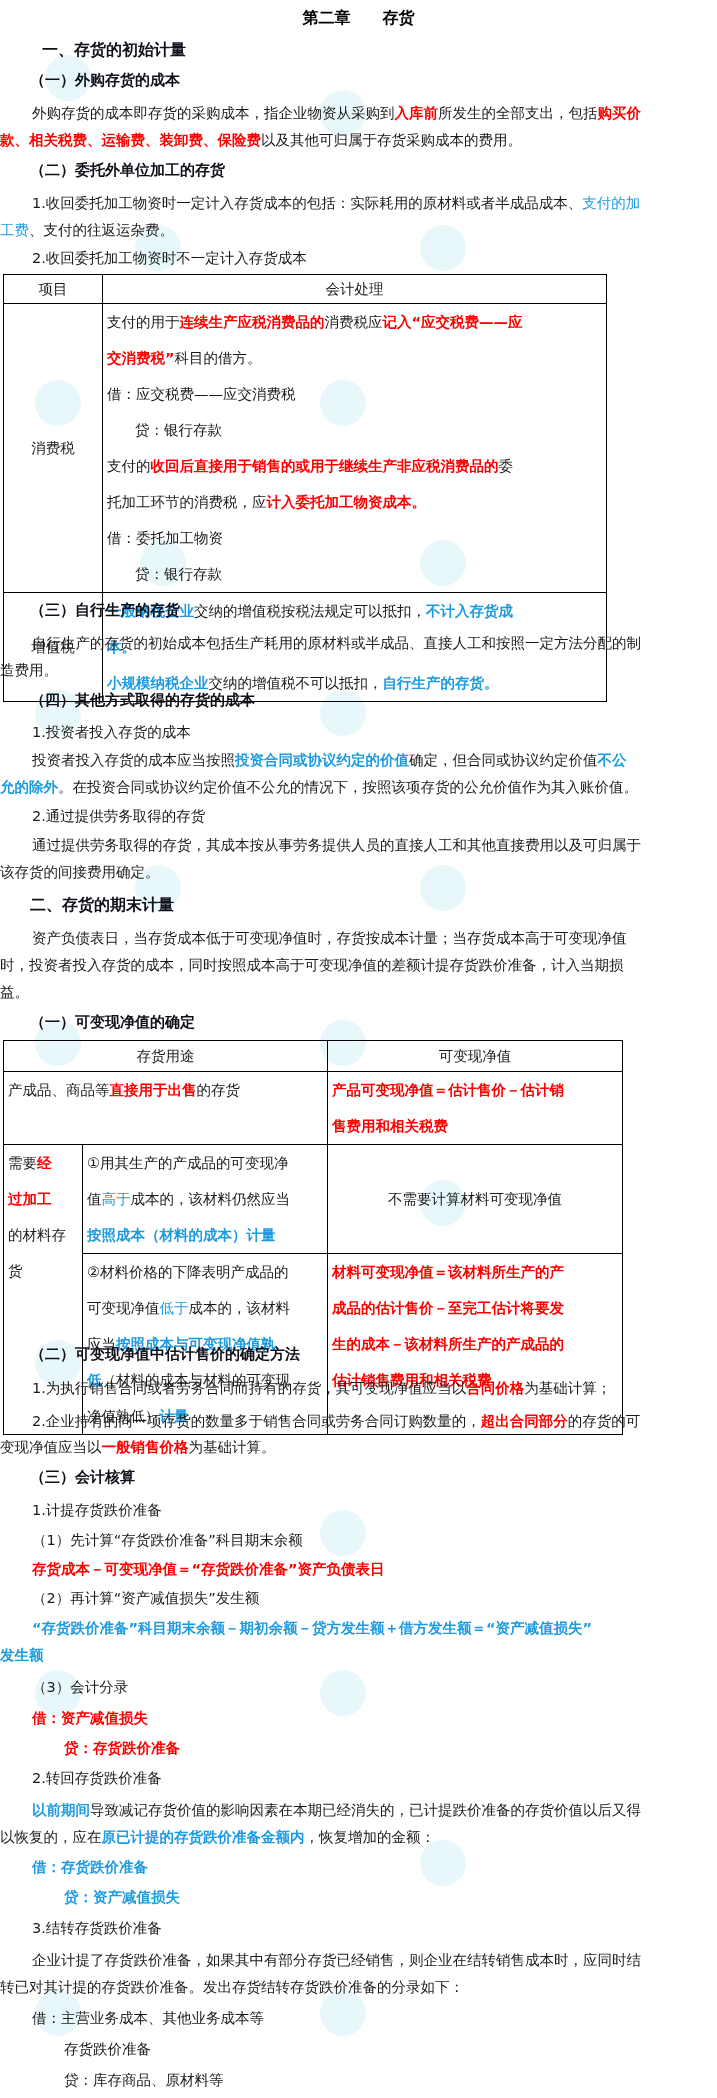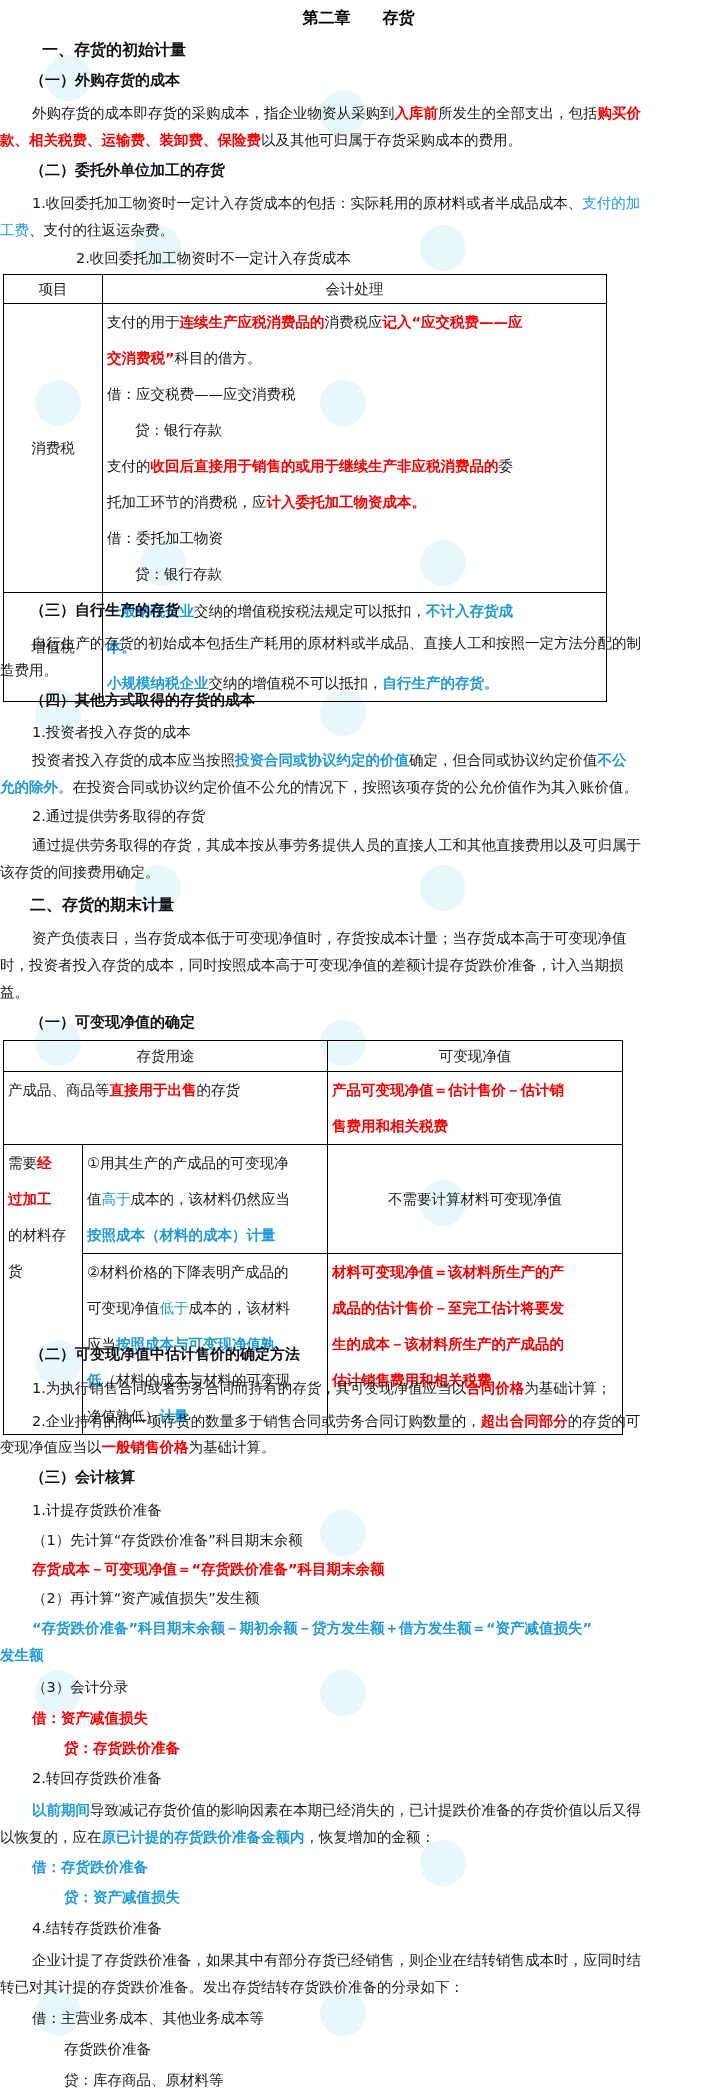--- a/index.html
+++ b/index.html
@@ -63,21 +63,21 @@
   <div class="ln" style="top:130px;">
     <span class="red">款、相关税费、运输费、装卸费、保险费</span><span>以及其他可归属于存货采购成本的费用。</span>
   </div>
   <div class="ln h2" style="top:160px;">（二）委托外单位加工的存货</div>
   <div class="ln ind" style="top:193px;">
     <span>1.收回委托加工物资时一定计入存货成本的包括：实际耗用的原材料或者半成品成本、</span><span class="blue-n">支付的加</span>
   </div>
   <div class="ln" style="top:220px;">
     <span class="blue-n">工费</span><span>、支付的往返运杂费。</span>
   </div>
-  <div class="ln ind" style="top:248px;margin-left:44px;">2.收回委托加工物资时不一定计入存货成本</div>
+  <div class="ln ind" style="top:248px;">2.收回委托加工物资时不一定计入存货成本</div>
 
   <table class="t1" style="left:3px;top:274px;width:604px;">
     <tbody>
         <tr>
       <td class="center" style="width:90px;line-height:28px;">项目</td>
       <td class="center" style="line-height:28px;">会计处理</td>
     </tr>
     <tr>
       <td class="center">消费税</td>
       <td>
@@ -178,36 +178,36 @@
   <div class="ln ind" style="top:1411px;">
     <span>2.企业持有的同一项存货的数量多于销售合同或劳务合同订购数量的，</span><span class="red">超出合同部分</span><span>的存货的可</span>
   </div>
   <div class="ln" style="top:1437px;">
     <span>变现净值应当以</span><span class="red">一般销售价格</span><span>为基础计算。</span>
   </div>
 
   <div class="ln h2" style="top:1467px;">（三）会计核算</div>
   <div class="ln ind" style="top:1500px;">1.计提存货跌价准备</div>
   <div class="ln ind" style="top:1530px;">（1）先计算“存货跌价准备”科目期末余额</div>
-  <div class="ln ind red" style="top:1559px;">存货成本－可变现净值＝“存货跌价准备”科目期末余额</div>
+  <div class="ln ind red" style="top:1559px;">存货成本－可变现净值＝“存货跌价准备”资产负债表日</div>
   <div class="ln ind" style="top:1588px;">（2）再计算“资产减值损失”发生额</div>
   <div class="ln ind blue" style="top:1618px;">“存货跌价准备”科目期末余额－期初余额－贷方发生额＋借方发生额＝“资产减值损失”</div>
   <div class="ln blue" style="top:1645px;">发生额</div>
   <div class="ln ind" style="top:1677px;">（3）会计分录</div>
   <div class="ln ind red" style="top:1708px;">借：资产减值损失</div>
   <div class="ln ind2 red" style="top:1738px;">贷：存货跌价准备</div>
   <div class="ln ind" style="top:1768px;">2.转回存货跌价准备</div>
   <div class="ln ind" style="top:1800px;">
     <span class="blue">以前期间</span><span>导致减记存货价值的影响因素在本期已经消失的，已计提跌价准备的存货价值以后又得</span>
   </div>
   <div class="ln" style="top:1827px;">
     <span>以恢复的，应在</span><span class="blue">原已计提的存货跌价准备金额内</span><span>，恢复增加的金额：</span>
   </div>
   <div class="ln ind blue" style="top:1857px;">借：存货跌价准备</div>
   <div class="ln ind2 blue" style="top:1887px;">贷：资产减值损失</div>
-  <div class="ln ind" style="top:1918px;">4.结转存货跌价准备</div>
+  <div class="ln ind" style="top:1918px;">3.结转存货跌价准备</div>
   <div class="ln ind" style="top:1950px;">企业计提了存货跌价准备，如果其中有部分存货已经销售，则企业在结转销售成本时，应同时结</div>
   <div class="ln" style="top:1977px;">转已对其计提的存货跌价准备。发出存货结转存货跌价准备的分录如下：</div>
   <div class="ln ind" style="top:2008px;">借：主营业务成本、其他业务成本等</div>
   <div class="ln ind2" style="top:2039px;">存货跌价准备</div>
   <div class="ln ind2" style="top:2070px;">贷：库存商品、原材料等</div>
 
 </div>
 
 </body></html>

